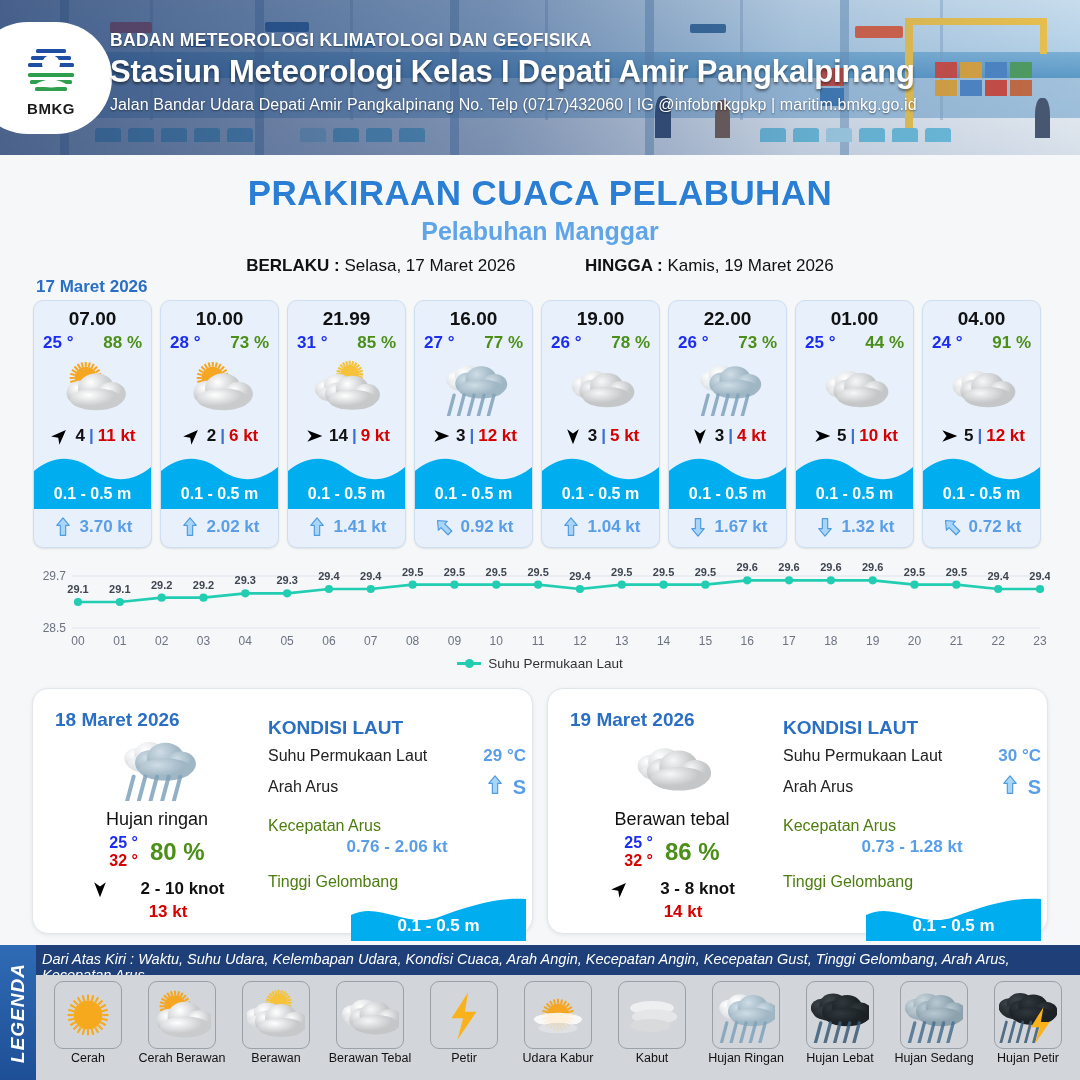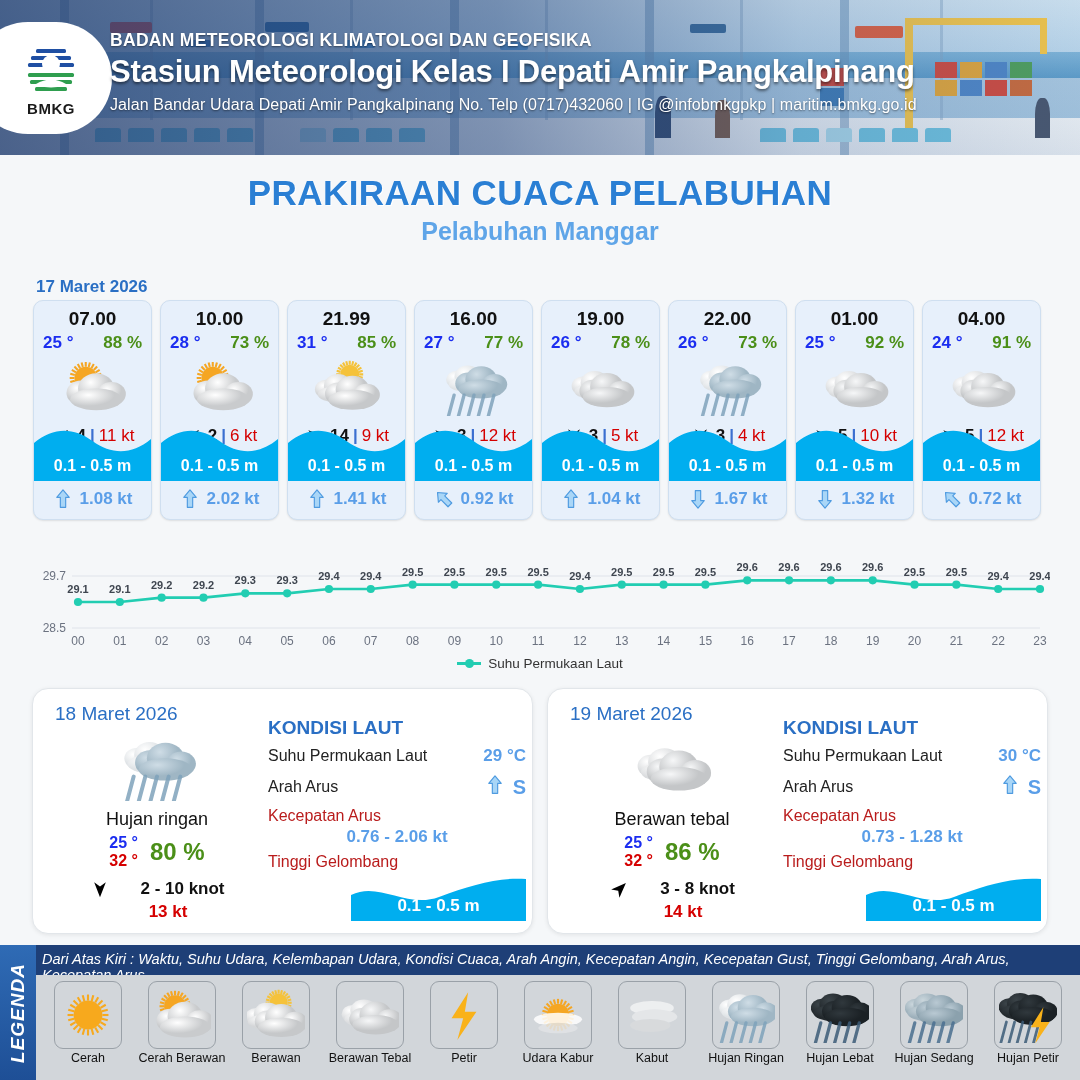--- a/index.html
+++ b/index.html
@@ -59,34 +59,34 @@
   .t-valid .lbl { font-weight:bold; }
   .t-valid .sp { display:inline-block; width:60px; }
 
   
   .date-label { position:absolute; left:36px; top:277px; font-size:17px;
                 font-weight:bold; color:#2a6fc4; }
 
   
   .cards { position:absolute; left:33px; top:300px; width:1014px;
            display:flex; gap:8px; }
-  .card { width:119px; height:220px; background:#e7f0fb; border:1px solid #cfdff0;
+  .card { width:119px; height:248px; background:#e7f0fb; border:1px solid #cfdff0;
           border-radius:10px; position:relative; overflow:hidden;
           box-shadow:0 1px 2px rgba(0,0,0,.10); }
   .c-time { text-align:center; font-size:19px; font-weight:bold; color:#111; margin-top:7px; }
   .c-tr { display:flex; justify-content:space-between; padding:3px 9px 0 9px; }
   .c-temp { font-size:17px; font-weight:bold; color:#1b2df0; }
   .c-hum { font-size:17px; font-weight:bold; color:#4b8f18; }
   .c-icon { height:62px; display:flex; align-items:center; justify-content:center; margin-top:3px; }
   .c-wind { display:flex; align-items:center; justify-content:center; gap:4px;
             margin-top:6px; height:24px; }
   .c-wind .dir { width:22px; height:20px; }
   .c-wind .deg { font-size:17px; font-weight:bold; color:#111; }
   .c-wind .bar { color:#3b6fd0; font-size:17px; font-weight:bold; }
-  .c-wind .kt { font-size:17px; font-weight:normal; color:#d50000; }
+  .c-wind .kt { font-size:17px; font-weight:bold; color:#d50000; }
   .c-wave { position:absolute; left:0; bottom:38px; width:100%; height:58px; }
   .c-wave svg { position:absolute; left:0; bottom:0; width:100%; height:100%; }
   .c-wave .wt { position:absolute; left:0; bottom:6px; width:100%; text-align:center;
                 font-size:16px; font-weight:bold; color:#fff; }
   .c-cur { position:absolute; left:0; bottom:4px; width:100%; height:32px;
            display:flex; align-items:center; justify-content:center; gap:7px; }
   .c-cur .arw { width:20px; height:24px; }
   .c-cur .val { font-size:17px; font-weight:bold; color:#5a9ee8; }
 
   
@@ -95,40 +95,40 @@
   .chart-legend { display:flex; align-items:center; justify-content:center;
                   gap:7px; margin-top:3px; font-size:13.5px; color:#333; }
   .chart-legend .lg-line { width:24px; height:3px; background:#22cdb2; position:relative; }
   .chart-legend .lg-line:after { content:""; position:absolute; left:8px; top:-3.5px;
                                  width:9px; height:9px; border-radius:50%; background:#22cdb2; }
 
   
   .panels { position:absolute; left:32px; top:688px; width:1016px; display:flex; gap:14px; }
   .panel { width:501px; height:246px; background:#fff; border:1px solid #e2e6ea;
            border-radius:16px; position:relative; box-shadow:0 1px 4px rgba(0,0,0,.08); }
-  .p-date { position:absolute; left:22px; top:14px; font-size:19px; font-weight:normal; color:#2a6fc4; }
+  .p-date { position:absolute; left:22px; top:20px; font-size:19px; font-weight:bold; color:#2a6fc4; }
   .p-left { position:absolute; left:14px; top:42px; width:220px; text-align:center; }
   .p-icon { height:72px; display:flex; align-items:center; justify-content:center; }
   .p-cond { font-size:18px; color:#111; margin-top:6px; }
   .p-temps { display:flex; align-items:center; justify-content:center; gap:12px; margin-top:4px; }
   .p-tcol { text-align:left; line-height:1.15; }
   .p-tmin { font-size:16px; font-weight:bold; color:#1b2df0; }
   .p-tmax { font-size:16px; font-weight:bold; color:#d50000; }
   .p-hum { font-size:24px; font-weight:bold; color:#4b8f18; }
   .p-wind { display:flex; align-items:center; justify-content:center; gap:6px; margin-top:8px; }
   .p-wind .dir { width:22px; height:20px; }
   .p-wind .rng { font-size:17px; font-weight:bold; color:#111;margin-left:23px; }
   .p-gust { font-size:17px; font-weight:bold; color:#d50000; margin-top:3px; margin-left:22px; }
 
   .p-right { position:absolute; left:235px; top:28px; width:258px; }
   .p-sect { font-size:19px; font-weight:bold; color:#2a6fc4; margin-bottom:6px; }
   .p-row { display:flex; justify-content:space-between; align-items:center;
            margin-top:7px; font-size:16px; color:#222; }
   .p-row .val { color:#5a9ee8; font-weight:bold; font-size:17px; }
-  .p-row2 { margin-top:6px; font-size:16px; color:#b91c1c; }
+  .p-row2 { margin-top:16px; font-size:16px; color:#4d7c0f; }
   .p-cur-val { text-align:center; font-size:17px; font-weight:bold; color:#5a9ee8; margin-top:2px; }
   .p-arrow-s { display:flex; align-items:center; gap:8px; }
   .p-arrow-s .lab { font-size:20px; font-weight:bold; color:#5a9ee8; }
   .p-wavebox { position:relative; width:175px; height:46px; margin:4px 0 0 auto; }
   .p-wavebox svg { position:absolute; inset:0; width:100%; height:100%; }
   .p-wavebox .wt { position:absolute; left:0; bottom:5px; width:100%; text-align:center;
                    font-size:17px; font-weight:bold; color:#fff; }
 
   
   .legenda { position:absolute; left:0; top:945px; width:1080px; height:135px;
@@ -233,20 +233,27 @@
     <div class="hdr-text">
       <div class="hdr-line1">BADAN METEOROLOGI KLIMATOLOGI DAN GEOFISIKA</div>
       <div class="hdr-line2">Stasiun Meteorologi Kelas I Depati Amir Pangkalpinang</div>
       <div class="hdr-line3">Jalan Bandar Udara Depati Amir Pangkalpinang No. Telp (0717)432060 | IG @infobmkgpkp | maritim.bmkg.go.id</div>
     </div>
   </div>
 
   <div class="title-block">
     <div class="t-main">PRAKIRAAN CUACA PELABUHAN</div>
     <div class="t-sub">Pelabuhan Manggar</div>
+    <div class="t-valid">
+      <span class="lbl">BERLAKU :</span>
+      <span>Selasa, 17 Maret 2026</span>
+      <span class="sp"></span>
+      <span class="lbl">HINGGA :</span>
+      <span>Kamis, 19 Maret 2026</span>
+    </div>
   </div>
 
   <div class="date-label">17 Maret 2026</div>
 
   <div class="cards" id="cards">
       <div class="card">
     <div class="c-time">07.00</div>
     <div class="c-tr">
       <span class="c-temp">25 °</span>
       <span class="c-hum">88 %</span>
@@ -307,21 +314,21 @@
     <path d="M0 20 C 20 4, 40 4, 60 18 C 80 32, 100 32, 120 16 L120 58 L0 58 Z" fill="#00AEEF"></path>
   </svg>
       <div class="wt">0.1 - 0.5 m</div>
     </div>
     <div class="c-cur">
       <span class="arw"><svg viewBox="0 0 24 26" width="20" height="24">
     <g transform="rotate(360 12 13)">
       <path d="M12 2 L19.5 11 L15.2 11 L15.2 23 L8.8 23 L8.8 11 L4.5 11 Z" fill="#a9d6f7" stroke="#4f9be0" stroke-width="1.4" stroke-linejoin="round"></path>
     </g>
             </svg></span>
-      <span class="val">1.08 kt</span>
+      <span class="val">3.70 kt</span>
     </div>
       </div>
       <div class="card">
     <div class="c-time">10.00</div>
     <div class="c-tr">
       <span class="c-temp">28 °</span>
       <span class="c-hum">73 %</span>
     </div>
     <div class="c-icon">
           <svg width="86" height="58" viewBox="0 0 86 58">
@@ -657,21 +664,21 @@
       <path d="M12 2 L19.5 11 L15.2 11 L15.2 23 L8.8 23 L8.8 11 L4.5 11 Z" fill="#a9d6f7" stroke="#4f9be0" stroke-width="1.4" stroke-linejoin="round"></path>
     </g>
             </svg></span>
       <span class="val">1.67 kt</span>
     </div>
       </div>
       <div class="card">
     <div class="c-time">01.00</div>
     <div class="c-tr">
       <span class="c-temp">25 °</span>
-      <span class="c-hum">92 %</span>
+      <span class="c-hum">44 %</span>
     </div>
     <div class="c-icon">
           <svg width="86" height="58" viewBox="0 0 86 58">
             <defs>
               <radialGradient id="gi6a" cx="35%" cy="30%">
                 <stop offset="0%" stop-color="#ffffff"></stop>
                 <stop offset="100%" stop-color="#dadcde"></stop>
               </radialGradient>
             </defs>
   <g>

